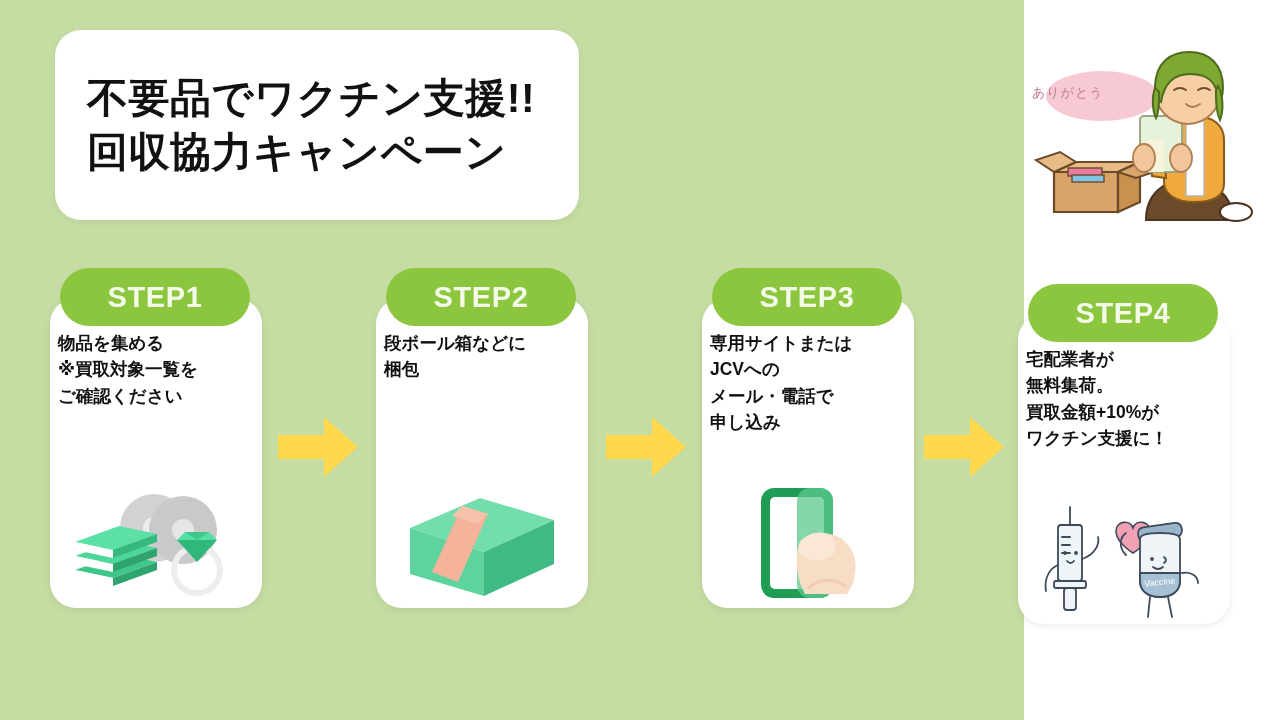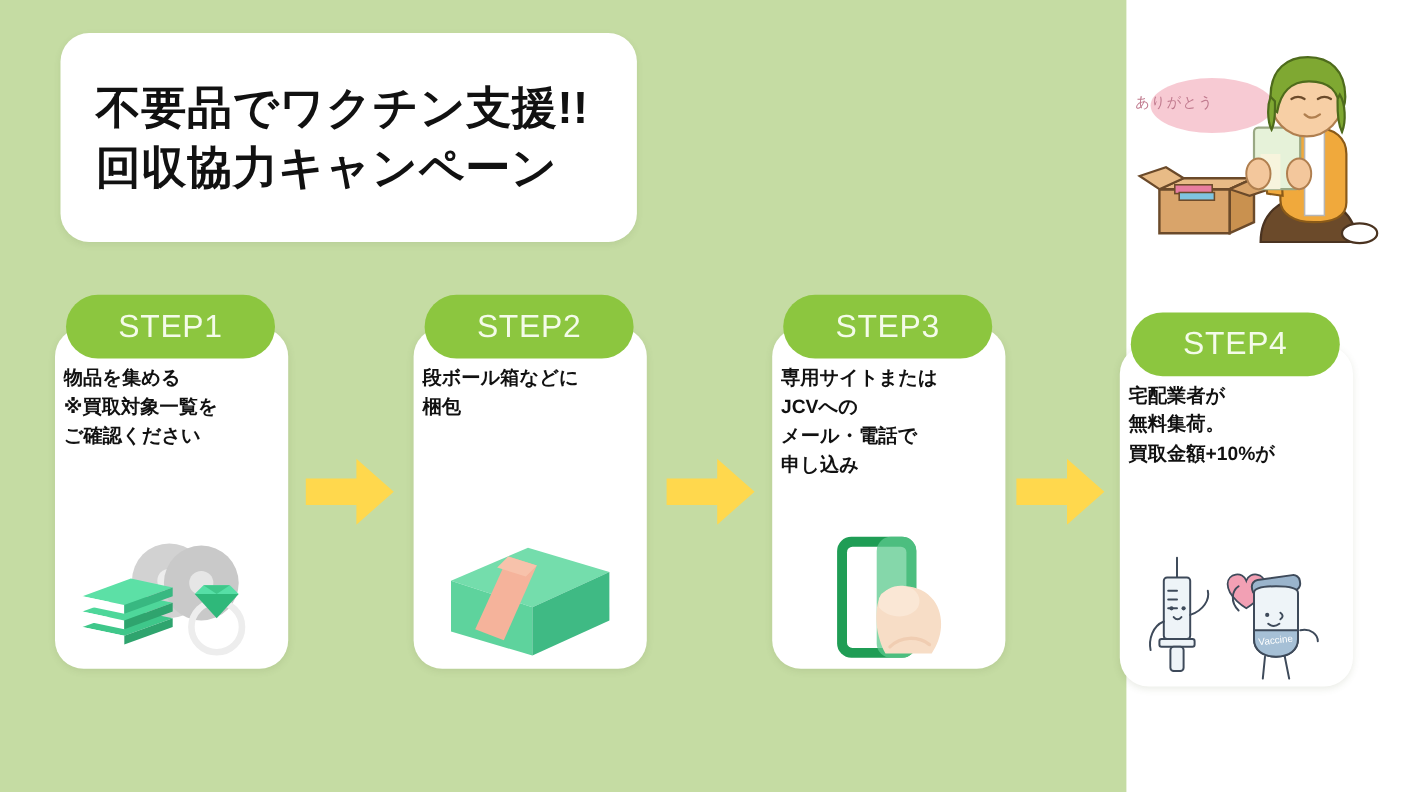--- a/index.html
+++ b/index.html
@@ -45,21 +45,21 @@
 
   .card{
     position:absolute; left:0; top:30px; width:212px; height:310px;
     background:#ffffff; border-radius:26px;
     box-shadow:0 2px 7px rgba(90,110,60,.13);
   }
   .badge{
     position:absolute; left:10px; top:0; width:190px; height:58px;
     background:#8cc63f; border-radius:29px;
     display:flex; align-items:center; justify-content:center;
-    color:#f4fbe9; font-size:29px; font-weight:400; letter-spacing:.6px;
+    color:#f4fbe9; font-size:29px; font-weight:700; letter-spacing:.6px;
     z-index:3;
   }
   .card-text{
     position:absolute; left:8px; top:62px; width:196px;
     text-align:left; font-weight:bold; color:#111111;
     font-size:17.5px; line-height:1.5; z-index:2;
   }
   .card-text .ln{ display:block; white-space:nowrap; }
 
   .art{
@@ -197,20 +197,21 @@
       </div>
     </div>
 
     <div class="step s4">
       <div class="card"></div>
       <div class="badge">STEP4</div>
       <div class="card-text">
         <span class="ln">宅配業者が</span>
         <span class="ln">無料集荷。</span>
         <span class="ln">買取金額+10%が</span>
+        <span class="ln">ワクチン支援に！</span>
       </div>
       <div class="art">
         <svg width="180" height="115" viewBox="0 0 180 115" xmlns="http://www.w3.org/2000/svg">
 
           <path d="M82 28 C82 18 96 16 99 25 C102 16 116 18 116 28 C116 40 99 50 99 50 C99 50 82 40 82 28 Z" fill="#f2a0b4" stroke="#3e4a5a" stroke-width="1.6"></path>
 
           <g stroke="#3e4a5a" stroke-width="1.8" fill="#eef4f8" stroke-linecap="round">
             <line x1="36" y1="4" x2="36" y2="22"></line>
             <rect x="24" y="22" width="24" height="56" rx="3"></rect>
             <line x1="28" y1="34" x2="36" y2="34"></line>

